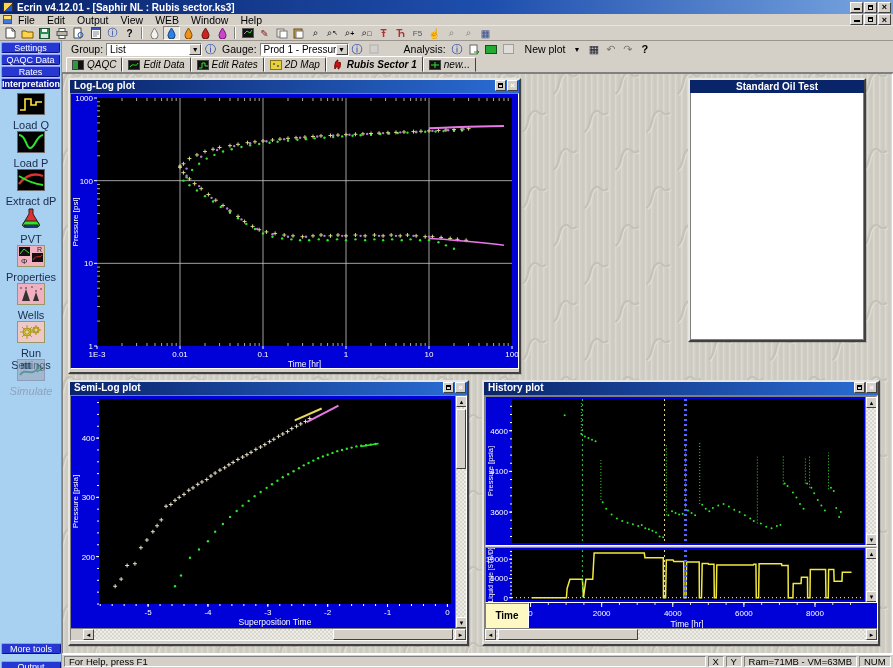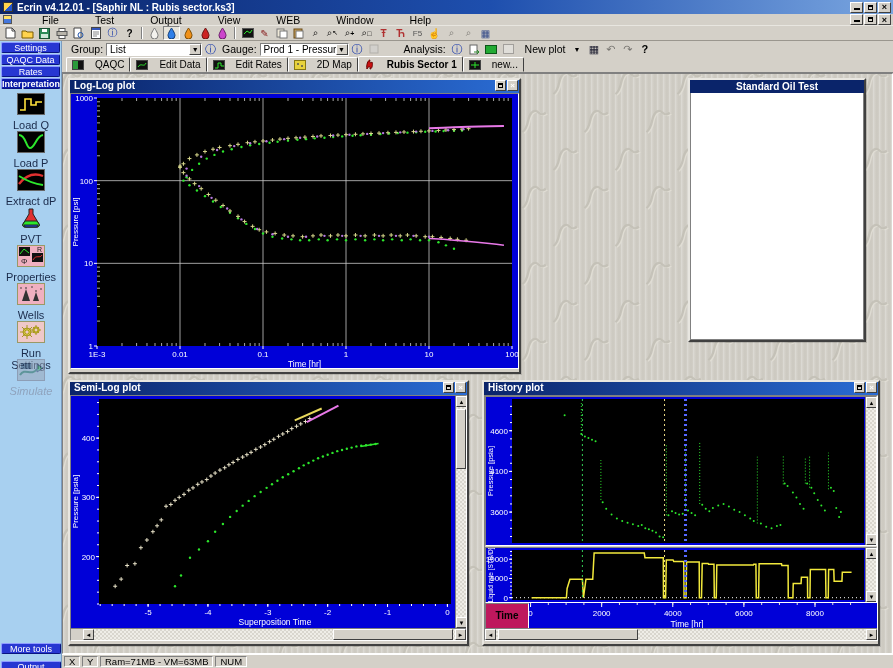--- a/index.html
+++ b/index.html
@@ -11,41 +11,41 @@
     background:linear-gradient(90deg,#0a246a,#1e4fae 55%,#7aa6e0); display:flex; align-items:center; }
   #titlebar .ttl { color:#fff; font-size:10px; font-weight:bold; margin-left:4px; white-space:nowrap; }
   .appicon { width:10px; height:10px; margin-left:3px; background:linear-gradient(135deg,#ffd34d 50%,#2255cc 50%); border:1px solid #333; }
   .winbtns { margin-left:auto; display:flex; gap:1px; margin-right:2px; }
   .wbtn { width:13px; height:11px; background:#d4d0c8; border:1px solid; border-color:#fff #404040 #404040 #fff;
     display:flex; align-items:center; justify-content:center; font-size:8px; line-height:8px; font-weight:bold; }
   .g-min { width:6px; height:5px; border-bottom:2px solid #000; }
   .g-rest { width:5px; height:5px; border:1px solid #000; border-top-width:2px; }
   .g-close { font-size:9px; }
   #menubar { left:0; top:14px; width:893px; height:12px; background:#d4d0c8; display:flex; align-items:center; border-bottom:1px solid #e8e6e0;}
-  #menubar .mi { padding:0 6px; font-size:10.5px;margin-left:24px; }
+  #menubar .mi { padding:0 6px; font-size:10.5px; }
   .docicon { width:9px; height:9px; margin-left:3px; background:linear-gradient(180deg,#ffe066 50%,#4477dd 50%); border:1px solid #555; }
   
   #toolbar1 { left:0; top:26px; width:893px; height:15px; background:#d4d0c8; display:flex; align-items:center; padding-left:2px;
     border-bottom:1px solid #9a968e; }
   .tbtn { width:17px; height:14px; display:flex; align-items:center; justify-content:center; font-size:10px; }
   .tbtn.pressed { border:1px solid; border-color:#808080 #fff #fff #808080; background:#e6e3da; }
   .tsep { width:2px; height:12px; border-left:1px solid #808080; border-right:1px solid #fff; margin:0 3px; }
   .dis { opacity:.45; filter:grayscale(1); }
   #toolbar2 { left:62px; top:41px; width:831px; height:16px; background:#d4d0c8; display:flex; align-items:center; padding-left:6px; }
   .lbl { font-size:10.5px; margin:0 3px; }
   .combo { height:13px; background:#fff; border:1px solid; border-color:#808080 #fff #fff #808080; display:flex; align-items:center; font-size:10px; }
   .combo .cv { padding:0 3px; flex:1; white-space:nowrap; overflow:hidden; }
   .combo .cb { width:12px; height:11px; background:#d4d0c8; border:1px solid; border-color:#fff #404040 #404040 #fff;
     font-size:7px; display:flex; align-items:center; justify-content:center; }
   .sbtn { width:15px; height:14px; display:flex; align-items:center; justify-content:center; font-size:11px; margin:0 1px; }
   
   #tabrow { left:62px; top:57px; width:831px; height:16px; background:#d4d0c8; display:flex; align-items:flex-end; padding-left:4px;
     border-bottom:1px solid #808080; }
-  .tab { height:15px; display:flex; align-items:center; gap:11px; padding:0 5px; font-size:10px;
-    border:1px solid; border-color:#fff #404040 #d4d0c8 #fff; background:#d4d0c8; border-radius:2px 2px 0 0; white-space:nowrap;}
+  .tab { height:15px; display:flex; align-items:center; gap:3px; padding:0 5px; font-size:10px;
+    border:1px solid; border-color:#fff #404040 #d4d0c8 #fff; background:#d4d0c8; border-radius:2px 2px 0 0; white-space:nowrap;font-style:italic;}
   .tab.active { font-weight:bold; height:16px; border-bottom-color:#d4d0c8; }
   .ticon { width:12px; height:10px; display:inline-block; }
   
   #sidebar { left:0; top:41px; width:62px; height:627px; background:#a8d0f0; border-right:1px solid #7a9cc0; }
   .sbsec { margin:1px 1px 0 1px; height:11px; background:#2737d2; color:#fff; font-size:9px; text-align:center; line-height:11px;
     border:1px solid; border-color:#8f9bff #0a1480 #0a1480 #8f9bff; border-radius:2px; }
   .sbsec.active { background:#0a1ba8; font-weight:bold; }
   .tool { position:absolute; left:0; width:62px; text-align:center; }
   .tool .ticn { display:inline-block; }
   .tool .tlab { font-size:11px; color:#1a2a4a; display:block; margin-top:2px; }
@@ -72,21 +72,21 @@
   .sarrow { width:11px; height:11px; background:#d4d0c8; border:1px solid; border-color:#fff #404040 #404040 #fff;
     font-size:6px; display:flex; align-items:center; justify-content:center; flex:none; }
   .strack { flex:1; background:repeating-conic-gradient(#d9d6ce 0 25%, #efede7 0 50%) 0 0/4px 4px; position:relative;}
   .sthumb { position:absolute; background:#d4d0c8; border:1px solid; border-color:#fff #404040 #404040 #fff; }
   .corner { width:12px; height:12px; background:#d4d0c8; flex:none;}
   
   #report .rtitle { height:13px; background:#0a246a; color:#fff; font-size:10px; font-weight:bold; text-align:center; line-height:13px; }
   #report .rbody { background:#fff; height:calc(100% - 13px); border:1px solid #808080; border-top:none;}
   
   .panel { position:absolute; border:1px solid; border-color:#808080 #fff #fff #808080; background:#0000d8; overflow:hidden;}
-  #timebox { position:absolute; background:#be185d; color:#000; font-weight:bold; font-size:10px; text-align:center;
+  #timebox { position:absolute; background:#fef9c3; color:#000; font-weight:bold; font-size:10px; text-align:center;
     border:1px solid; border-color:#808080 #fff #fff #808080; line-height:24px; }
   
   #statusbar { left:62px; top:654px; width:831px; height:14px; background:#d4d0c8; border-top:1px solid #fff; display:flex; align-items:center; gap:2px; padding:1px 2px 1px 2px;}
   .scell { height:11px; border:1px solid; border-color:#808080 #fff #fff #808080; font-size:9.5px; padding:0 4px; line-height:10px; white-space:nowrap;}
   .grow { flex:1; }
 </style>
 </head>
 <body>
 
 <div id="titlebar" class="abs">
@@ -99,21 +99,21 @@
     <span class="wbtn">
         <span class="g-rest"></span>
       </span>
     <span class="wbtn g-close">×</span>
   </span>
 </div>
 
 <div id="menubar" class="abs">
   <span class="docicon"></span>
   <span class="mi">File</span>
-  <span class="mi">Test</span>
+  <span class="mi">Edit</span>
   <span class="mi">Output</span>
   <span class="mi">View</span>
   <span class="mi">WEB</span>
   <span class="mi">Window</span>
   <span class="mi">Help</span>
   <span class="winbtns">
     <span class="wbtn">
         <span class="g-min"></span>
       </span>
     <span class="wbtn">
@@ -2144,17 +2144,18 @@
         <span class="strack">
             <span class="sthumb" style="top:0;bottom:0;left:2px;width:140px"></span>
           </span>
         <span class="sarrow">►</span>
       </div>
     </div>
   </div>
 </div>
 
 <div id="statusbar" class="abs">
+  <span class="scell grow">For Help, press F1</span>
   <span class="scell" style="width:16px">X</span>
   <span class="scell" style="width:16px">Y</span>
   <span class="scell">Ram=71MB - VM=63MB</span>
   <span class="scell" style="width:32px">NUM</span>
 </div>
 
 </body></html>

